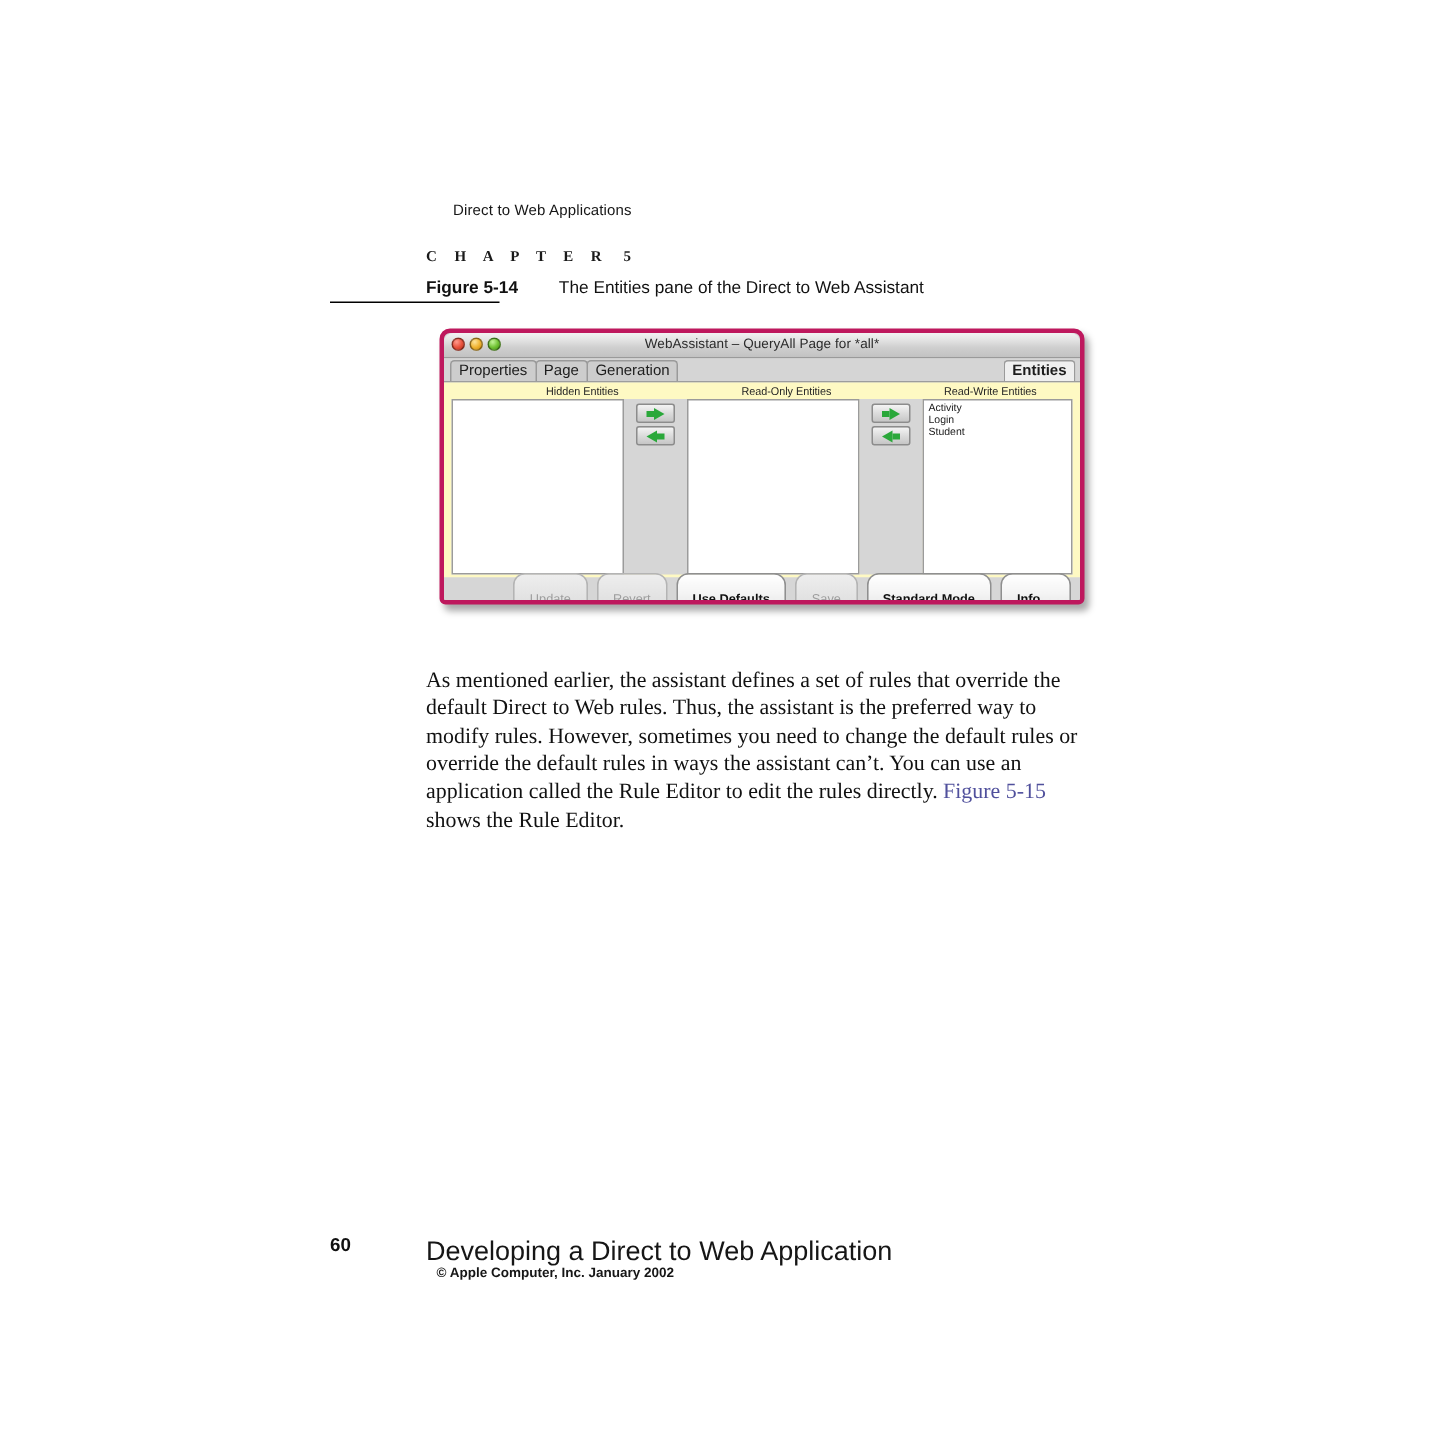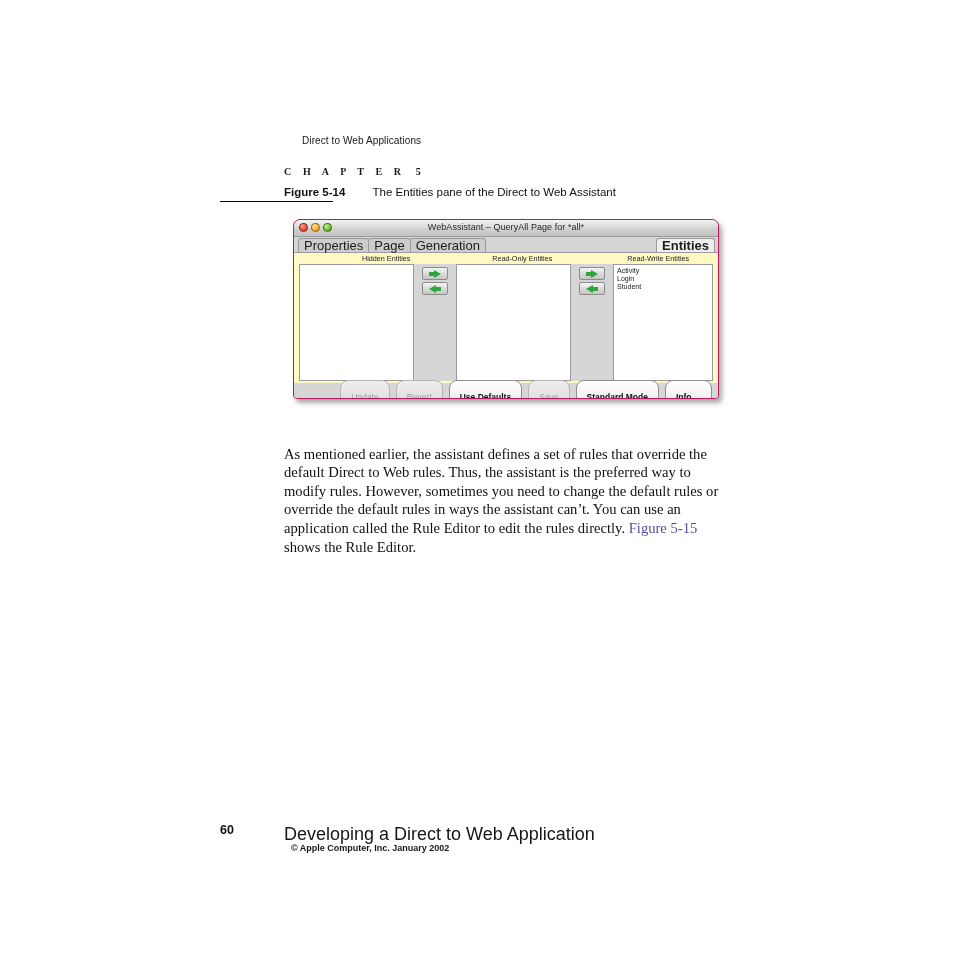--- a/index.html
+++ b/index.html
@@ -77,21 +77,21 @@
   }
 
   
   .aqua-window {
     position: absolute;
     left: 293px;
     top: 219px;
     width: 424px;
     height: 178px;
     background: #d8d8d8;
-    border: 1px solid #be185d;
+    border: 3px solid #be185d;
     border-radius: 7px 7px 4px 4px;
     box-shadow: 3px 4px 5px rgba(0,0,0,0.34);
     overflow: hidden;
     font-family: "Liberation Sans", sans-serif;
   }
 
   
   .titlebar {
     position: relative;
     height: 16px;
@@ -135,21 +135,21 @@
     background: #d5d5d5;
     border-bottom: 1px solid #9d9d9d;
   }
   .tabs-left {
     position: absolute;
     left: 4px;
     top: 1px;
     display: flex;
   }
   .tab {
-    font-size: 13px;
+    font-size: 10px;
     color: #1d1d1d;
     padding: 1px 5px 1px 5px;
     background: #cdcdcd;
     border: 1px solid #9a9a9a;
     border-bottom: none;
     border-radius: 3px 3px 0 0;
     margin-right: -1px;
     line-height: 11px;
     white-space: nowrap;
   }

